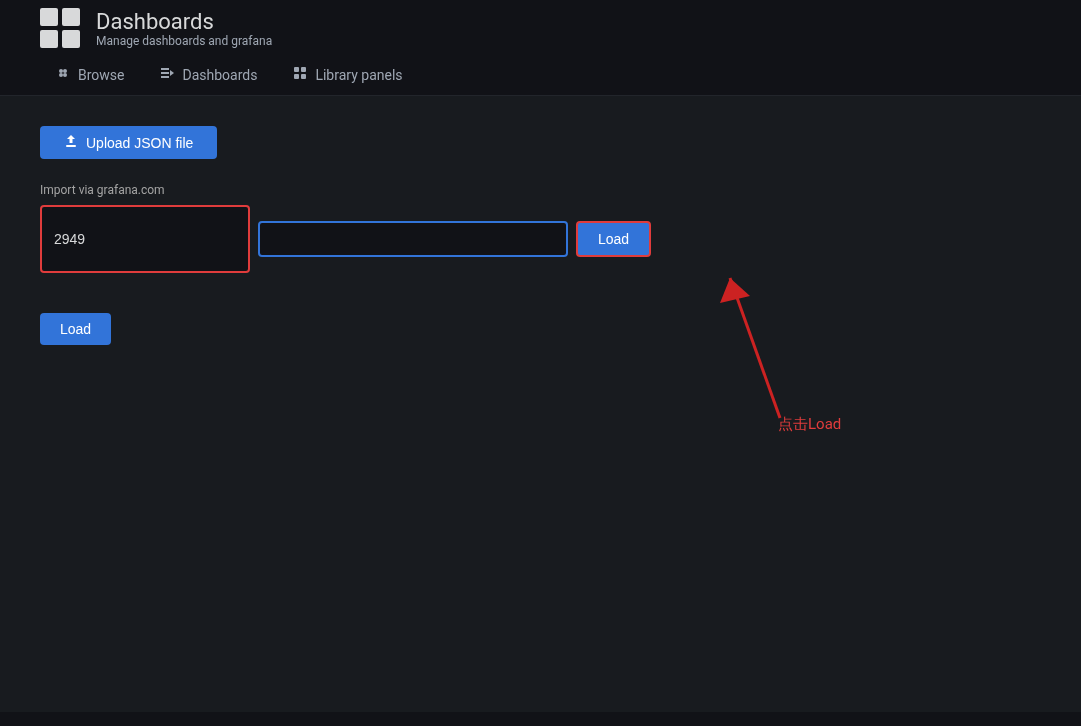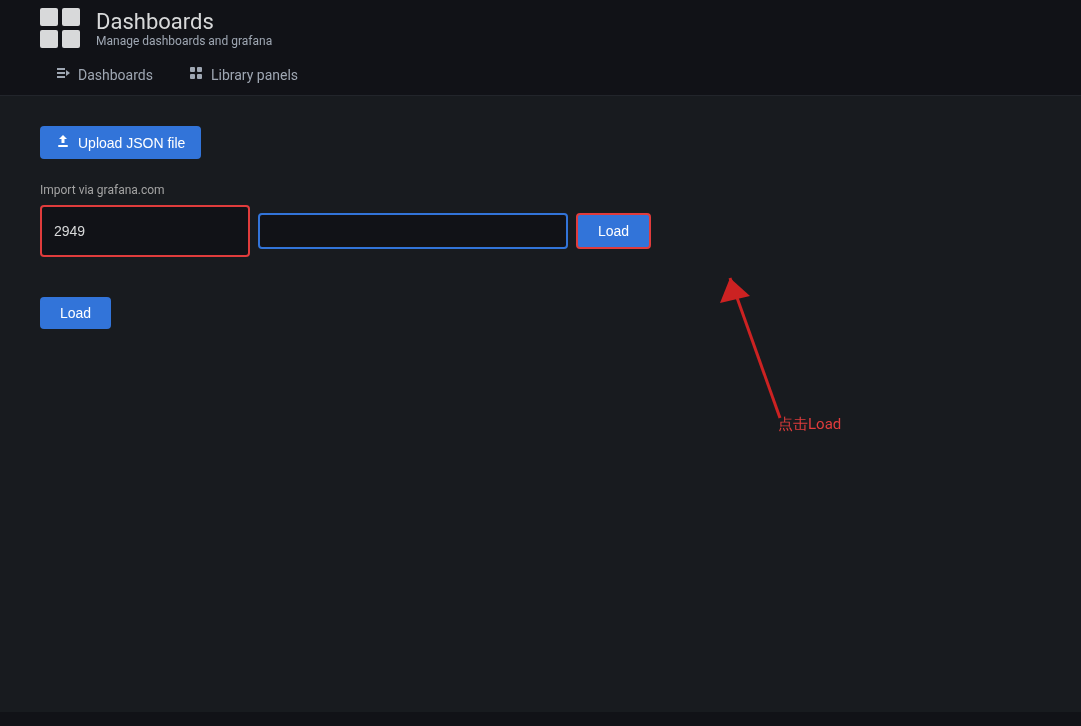--- a/index.html
+++ b/index.html
@@ -79,21 +79,21 @@
       min-height: calc(726px - 110px);
     }
 
     .upload-btn {
       display: flex;
       align-items: center;
       gap: 8px;
       background: #3274d9;
       color: #fff;
       border: none;
-      padding: 8px 16px;
+      padding: 8px 24px;
       border-radius: 4px;
       cursor: pointer;
       font-size: 14px;
       font-weight: 500;
       margin-bottom: 24px;
     }
 
     .annotation-text {
       color: #e03c3c;
       font-size: 16px;
@@ -115,21 +115,21 @@
       align-items: center;
       gap: 8px;
       margin-bottom: 20px;
       position: relative;
     }
 
     .input-grafana {
       background: #111217;
       border: 2px solid #e03c3c;
       color: #d8d9da;
-      padding: 16px 12px;
+      padding: 24px 12px;
       border-radius: 4px;
       font-size: 14px;
       width: 210px;
       outline: none;
     }
 
     .input-middle {
       background: #111217;
       border: 2px solid #3274d9;
       color: #d8d9da;
@@ -216,20 +216,31 @@
   <div class="header-text">
     <h1>Dashboards</h1>
     <p>Manage dashboards and grafana</p>
   </div>
 </div>
 
 <nav class="nav-tabs">
   <a class="nav-tab">
     <span class="tab-icon">
       <svg width="14" height="14" viewBox="0 0 14 14" fill="currentColor">
+          <circle cx="5" cy="5" r="2"></circle>
+          <circle cx="5" cy="9" r="2"></circle>
+          <circle cx="9" cy="5" r="2"></circle>
+          <circle cx="9" cy="9" r="2"></circle>
+        </svg>
+    </span>
+    <span>Browse</span>
+  </a>
+  <a class="nav-tab">
+    <span class="tab-icon">
+      <svg width="14" height="14" viewBox="0 0 14 14" fill="currentColor">
           <rect x="1" y="2" width="8" height="2"></rect>
           <rect x="1" y="6" width="8" height="2"></rect>
           <rect x="1" y="10" width="8" height="2"></rect>
           <polygon points="10,4 14,7 10,10"></polygon>
         </svg>
     </span>
     <span>Dashboards</span>
   </a>
   <a class="nav-tab">
     <span class="tab-icon">

